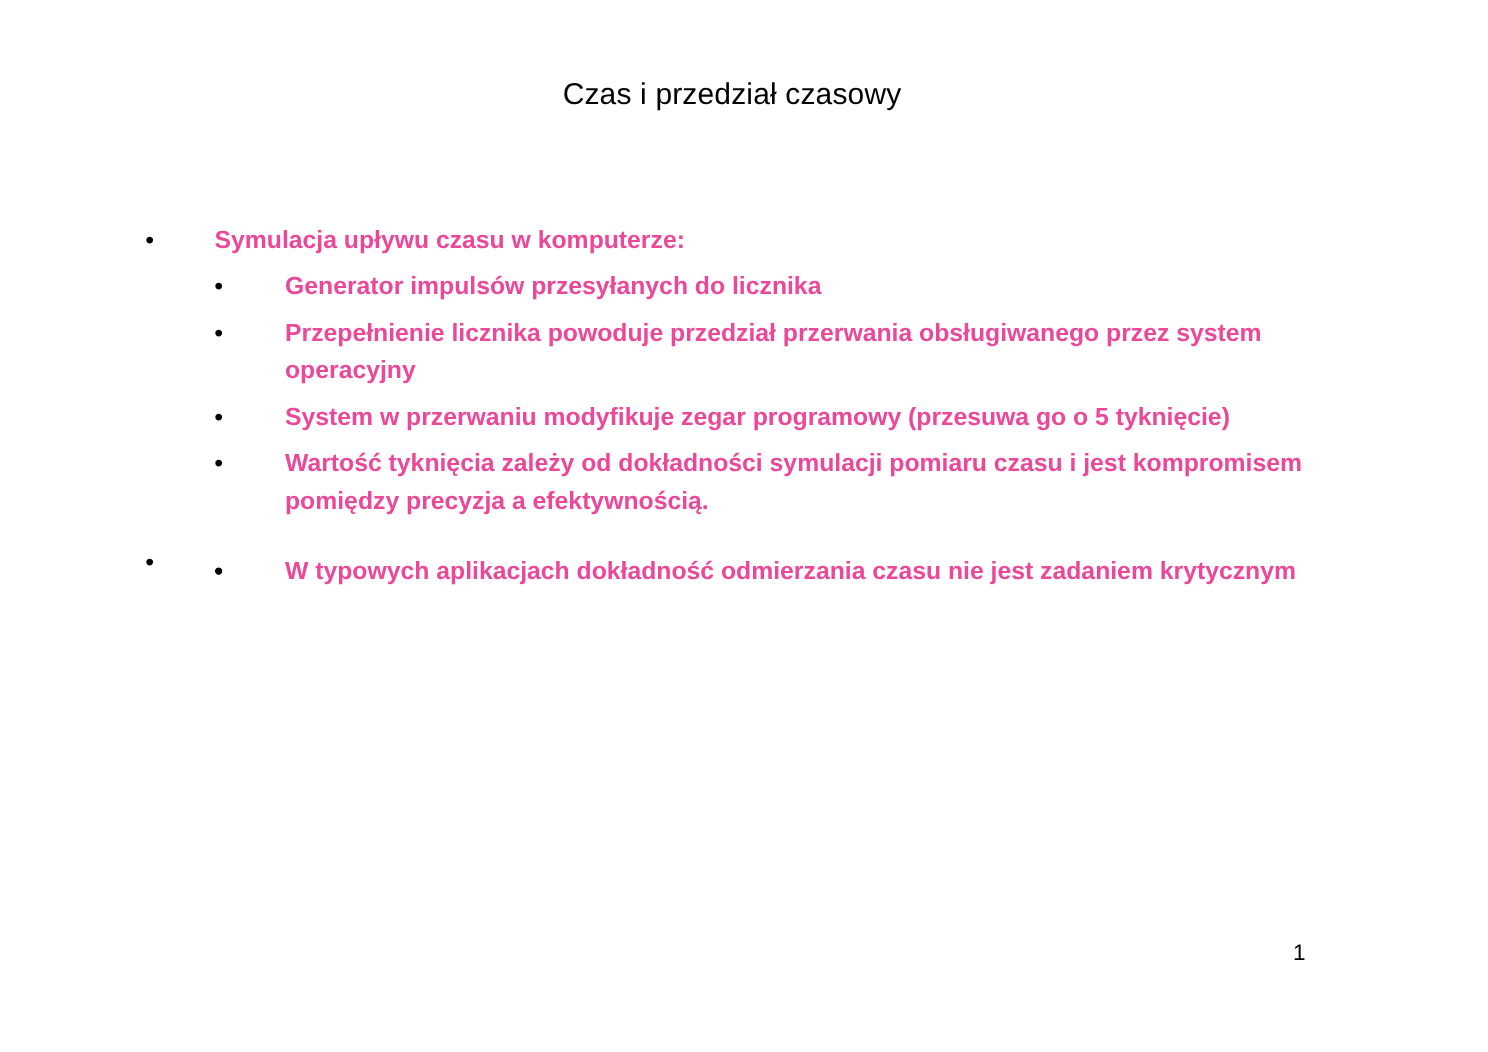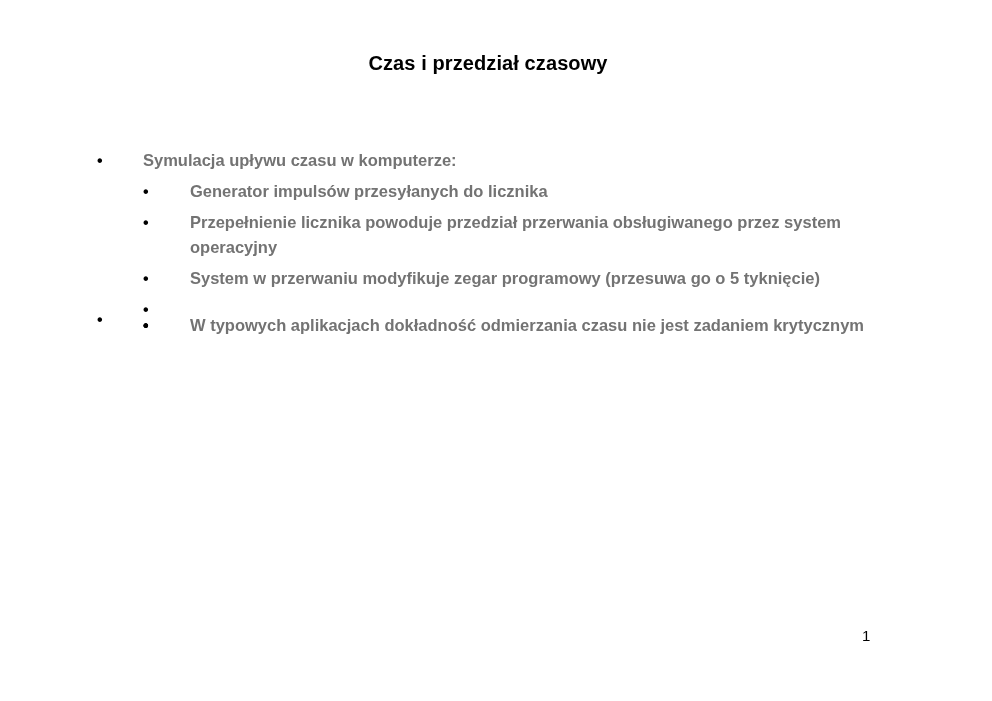--- a/index.html
+++ b/index.html
@@ -16,21 +16,21 @@
     color: #000000;
     overflow: hidden;
   }
   .slide-title {
     position: absolute;
     top: 52px;
     left: 0;
     width: 976px;
     text-align: center;
     font-size: 20px;
-    font-weight: bold;
+    font-weight: normal;
     letter-spacing: 0.1px;
     color: #000000;
   }
   .content {
     position: absolute;
     top: 148px;
     left: 0;
     width: 992px;
   }
   .bullet-item {
@@ -55,21 +55,21 @@
     font-weight: bold;
     color: #000000;
   }
   .bullet-item.lvl1 .marker { left: 97px; }
   .bullet-item.lvl2 .marker { left: 143px; }
   .bullet-item .txt {
     display: block;
     font-size: 16.5px;
     line-height: 25px;
     font-weight: bold;
-    color: #737373;
+    color: #ec4899;
   }
   .group-lvl2 {
     margin-top: 2px;
   }
   .group-gap {
     height: 10px;
   }
   .page-number {
     position: absolute;
     left: 862px;
@@ -101,20 +101,21 @@
       <div class="bullet-item lvl2">
         <span class="marker">•</span>
         <span class="txt">Przepełnienie licznika powoduje przedział przerwania obsługiwanego przez system operacyjny</span>
       </div>
       <div class="bullet-item lvl2">
         <span class="marker">•</span>
         <span class="txt">System w przerwaniu modyfikuje zegar programowy (przesuwa go o 5 tyknięcie)</span>
       </div>
       <div class="bullet-item lvl2">
         <span class="marker">•</span>
+        <span class="txt">Wartość tyknięcia zależy od dokładności symulacji pomiaru czasu i jest kompromisem pomiędzy precyzja a efektywnością.</span>
       </div>
     </div>
 
     <div class="group-gap"></div>
 
     <div class="bullet-item lvl1">
       <span class="marker">•</span>
     </div>
 
     <div class="group-lvl2">

